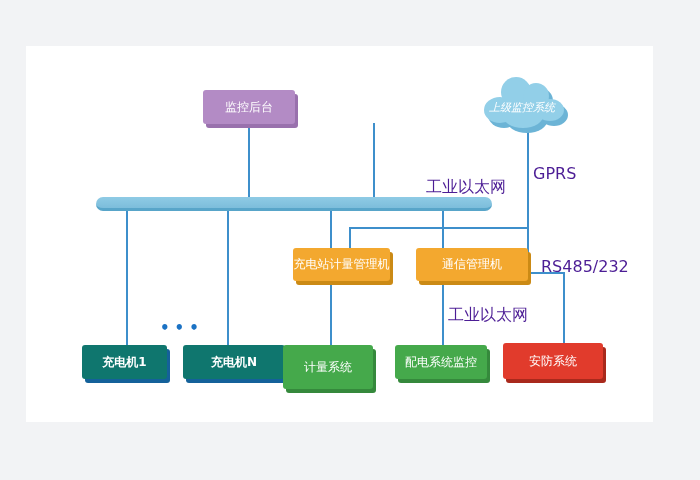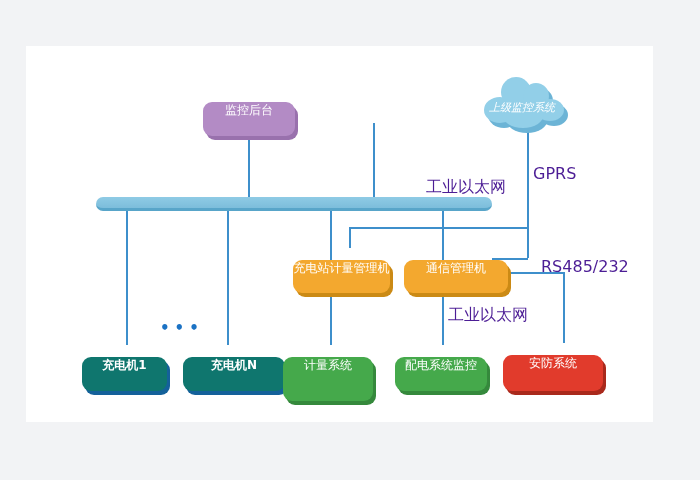--- a/index.html
+++ b/index.html
@@ -27,27 +27,26 @@
     position:absolute;
     left:96px;top:197px;width:396px;height:11px;
     background:linear-gradient(#8fcbe5,#7cbddb);
     border-bottom:3px solid #58a5c9;
     border-radius:8px;
     z-index:2;
   }
   
   .node{
     position:absolute;
-    display:flex;align-items:flex-start;justify-content:center;
+    display:flex;align-items:center;justify-content:center;
     color:#ffffff;
     font-size:12px;
-    border-radius:9px;
+    border-radius:3px;
     z-index:3;
     white-space:nowrap;
-    margin-top:12px;
   }
   .node.purple{background:#b38bc5;box-shadow:3px 4px 0 #9971ad;}
   .node.green {background:#45a94b;box-shadow:3px 4px 0 #35893c;}
   .node.orange{background:#f3a82f;box-shadow:3px 4px 0 #cb8a15;}
   .node.blue  {background:#0f766e;box-shadow:3px 4px 0 #14619a;font-weight:bold;}
   .node.red   {background:#e13b2c;box-shadow:3px 4px 0 #a9291c;}
   .node.small-text{font-size:12px;}
   
   .cloud-wrap{position:absolute;left:474px;top:72px;z-index:3;}
   .cloud-label{
@@ -113,21 +112,21 @@
   </div>
   <div class="cloud-label">上级监控系统</div>
 
   <div class="node purple" style="left:203px;top:90px;width:92px;height:34px">
     <span>监控后台</span>
   </div>
 
   <div class="node orange small-text" style="left:293px;top:248px;width:97px;height:33px">
     <span>充电站计量管理机</span>
   </div>
-  <div class="node orange" style="left:404px;top:248px;width:104px;height:33px">
+  <div class="node orange" style="left:416px;top:248px;width:112px;height:33px">
     <span>通信管理机</span>
   </div>
 
   <div class="node blue" style="left:82px;top:345px;width:85px;height:34px">
     <span>充电机1</span>
   </div>
   <div class="node blue" style="left:183px;top:345px;width:102px;height:34px">
     <span>充电机N</span>
   </div>
   <div class="node green" style="left:283px;top:345px;width:90px;height:44px">

